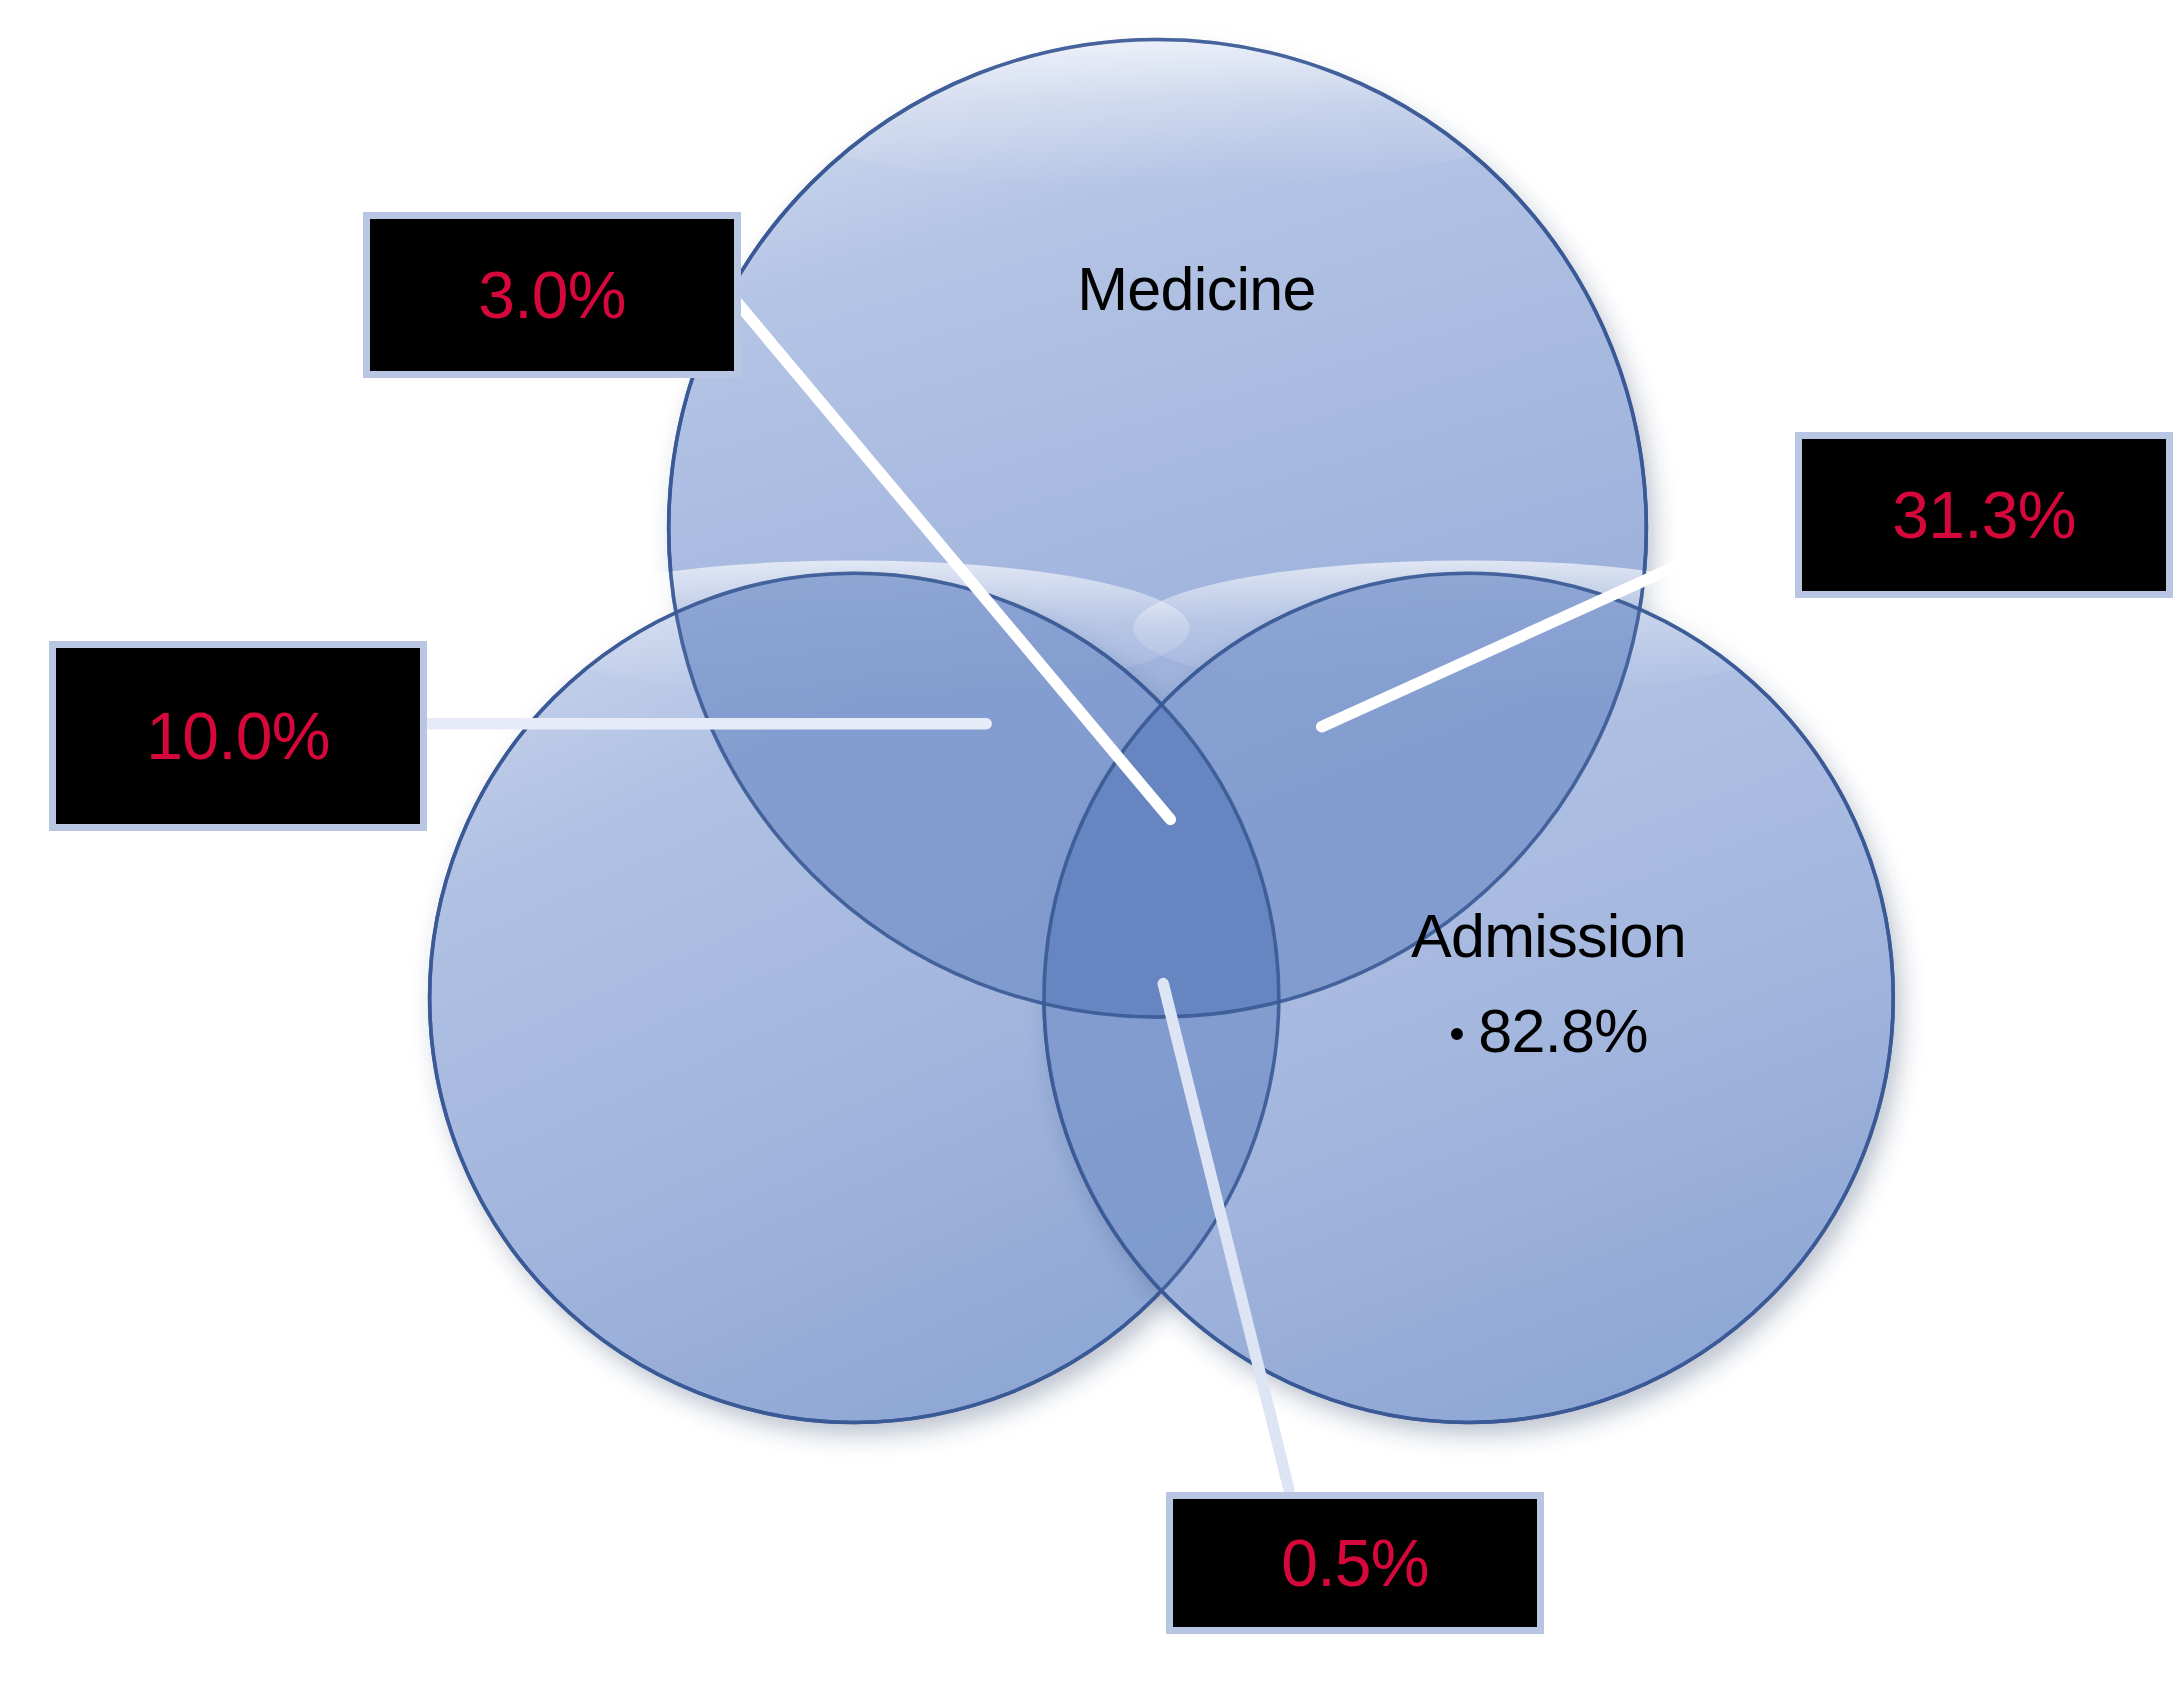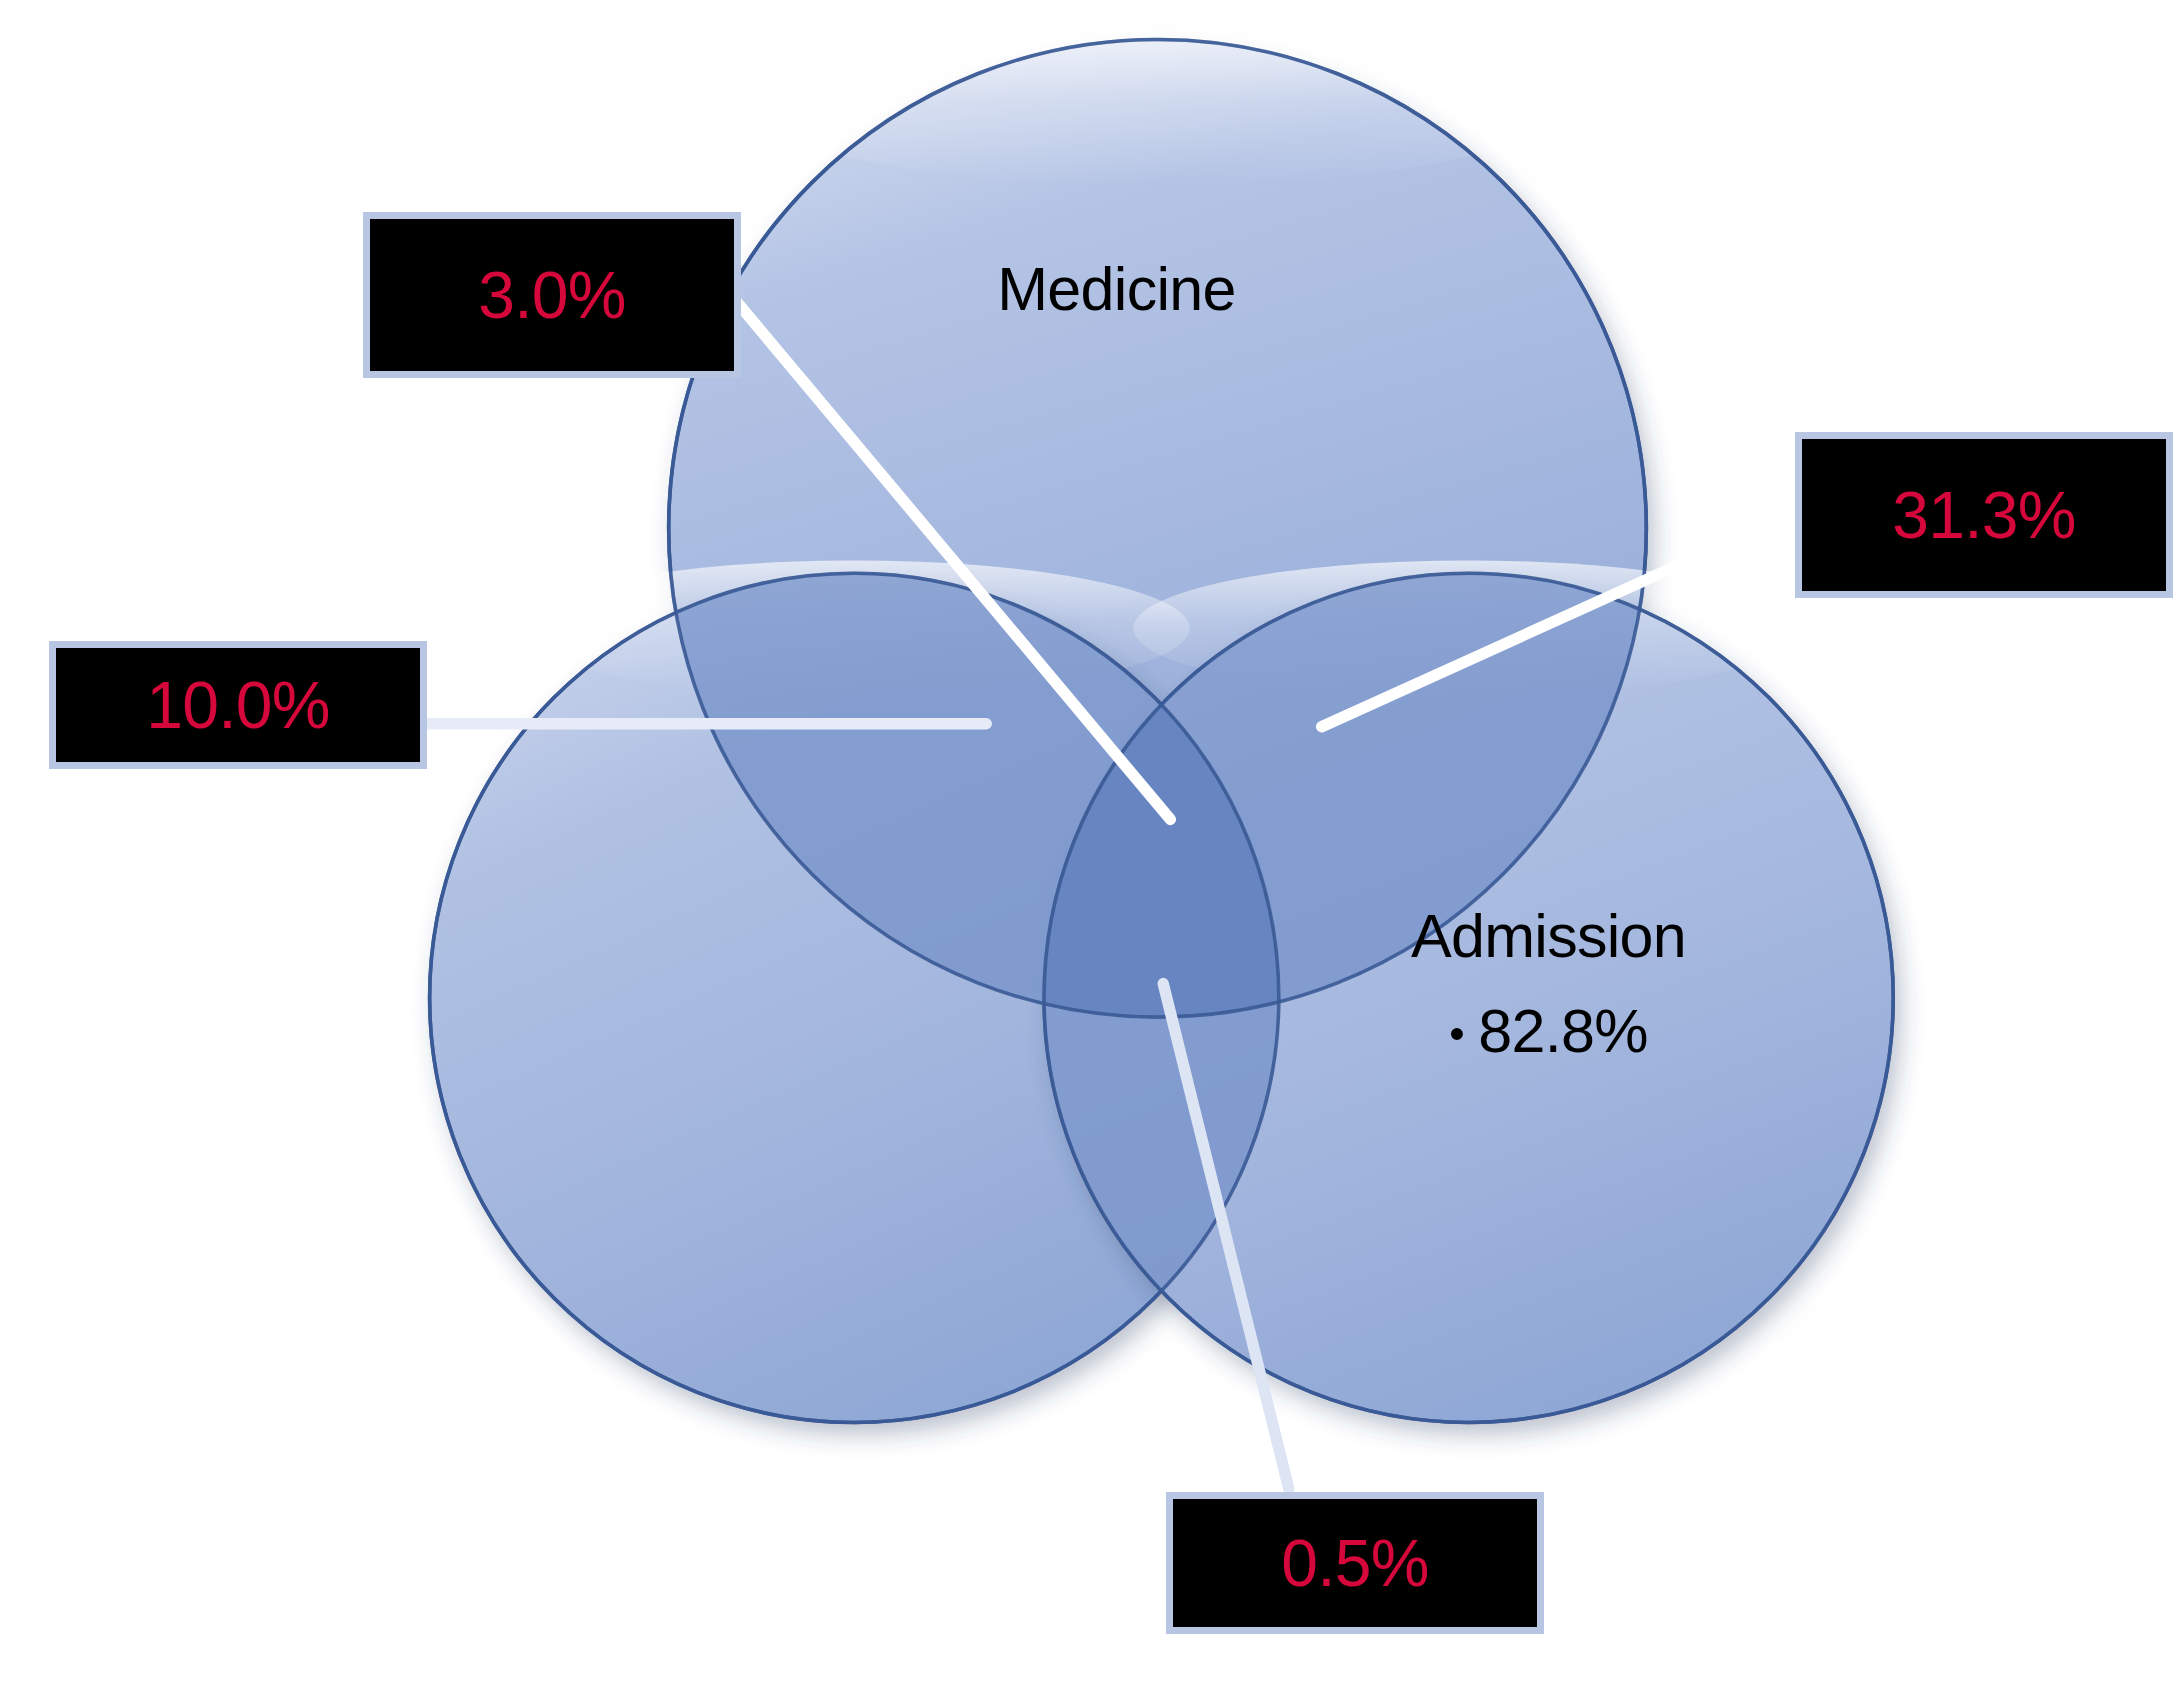--- a/index.html
+++ b/index.html
@@ -46,41 +46,41 @@
     line-height: 1.05;
     margin-top: 31px;
     letter-spacing: -0.7px;
   }
   .circle-label .set-value .bullet-glyph {
     font-size: 44px;
     vertical-align: 0.08em;
     margin-right: 14.3px;
   }
 
-  #label-medicine  { left: 824px; top: 257px;  width: 585px; }
+  #label-medicine  { left: 904px; top: 257px;  width: 585px; }
   #label-glucose   { left:  507px; top: 904px; width: 585px; }
   #label-admission { left: 1256px; top: 904px; width: 585px; }
 
   
   .callout-box {
     position: absolute;
     box-sizing: border-box;
     background: #000000;
     border: 7.9px solid #b8c6e4;
     color: #d6083b;
     font-family: "Liberation Sans", sans-serif;
     font-size: 66px;
     display: flex;
     align-items: center;
     justify-content: center;
     letter-spacing: -0.7px;
   }
 
   #callout-triple        { left: 363px;  top: 212px;  width: 378px; height: 166px; }
-  #callout-med-glucose   { left:  49px;  top: 641px;  width: 378px; height: 128px; }
+  #callout-med-glucose   { left:  49px;  top: 641px;  width: 378px; height: 190px; }
   #callout-med-admission { left: 1787px; top: 432px;  width: 378px; height: 166px; margin-left: 8px; }
   #callout-glu-admission { left: 1166px; top: 1492px; width: 378px; height: 142px; }
 </style>
 </head>
 <body>
 
 <div id="stage">
 
   <svg id="venn-svg" viewBox="0 0 3059 2362">
     <defs>

